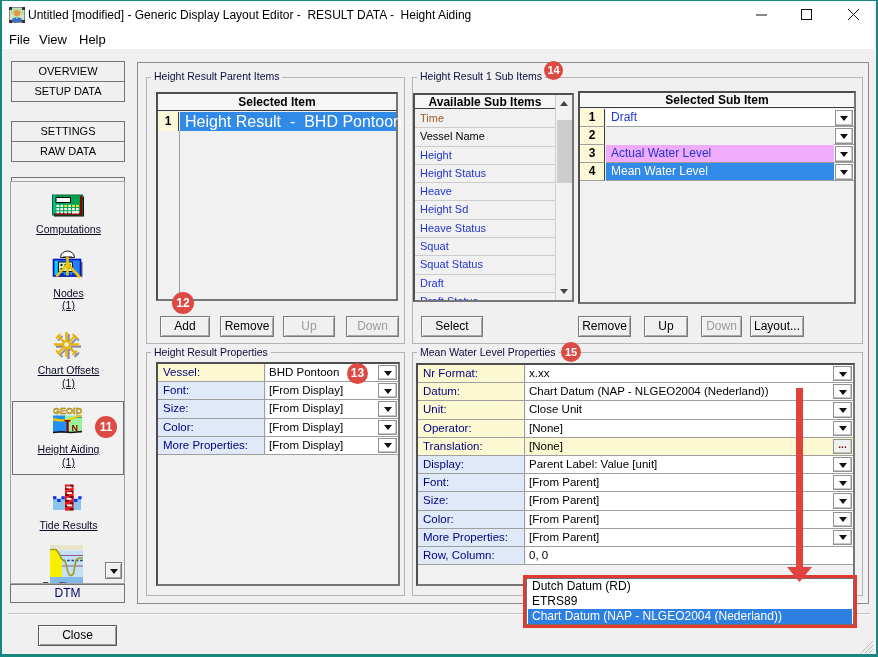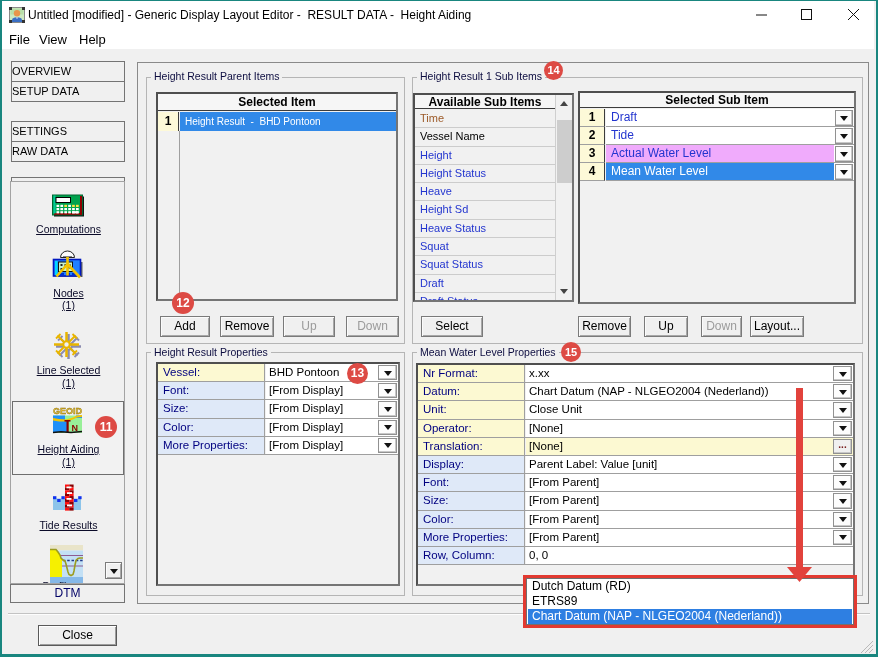--- a/index.html
+++ b/index.html
@@ -7,21 +7,21 @@
 body { font-family:"Liberation Sans", sans-serif; background:#f0f0f0; position:relative; }
 .abs { position:absolute; }
 #win { position:absolute; left:0; top:0; width:878px; height:657px; background:#f0f0f0; }
 .tealframe { position:absolute; background:#19867f; z-index:90; }
 #titlebar { position:absolute; left:0; top:0; width:874px; height:29px; background:#ffffff;padding-left:36px; }
 #title { position:absolute; left:28px; top:8px; font-size:12px; color:#000; white-space:pre; }
 #menubar { position:absolute; left:0; top:29px; width:874px; height:20px; background:#ffffff; }
 .menuitem { position:absolute; top:3px; font-size:13px; color:#000;text-align:right; }
 
 .navbtn { position:absolute; left:11px; width:114px; height:21px; background:#f0f0f0;
-  border:1px solid #747474; font-size:11px; color:#000; text-align:left; line-height:19px; }
+  border:1px solid #747474; font-size:11px; color:#000; text-align:center; line-height:19px; }
 #iconpanel { position:absolute; left:10px; top:181px; width:115px; height:403px;
   border:1px solid #a3a3a3; background:#f0f0f0; overflow:hidden; }
 .iconlabel { position:absolute; width:115px; left:0; text-align:center; font-size:10.5px; color:#0a0a28;text-decoration:underline; }
 
 #selbox { position:absolute; left:1px; top:219px; width:112px; height:74px;
   border:1px solid #6e6e6e; background:#f2f2f2; }
 #dtmbtn { position:absolute; left:10px; top:584px; width:115px; height:19px; background:#f0f0f0;
   border:1px solid #747474; font-size:12px; color:#000066; text-align:center; line-height:17px; }
 #closebtn { position:absolute; left:38px; top:625px; width:79px; height:21px; background:#f0f0f0;
   border:1px solid #5a5a5a; box-shadow:inset 1px 1px 0 #ffffff, inset -1px -1px 0 #9d9d9d;
@@ -161,21 +161,21 @@
         <line x1="13.5" y1="1" x2="13.5" y2="26" stroke="#e8b500" stroke-width="2.5"></line>
         <line x1="1" y1="13.5" x2="26" y2="13.5" stroke="#e8b500" stroke-width="2.5"></line>
         <line x1="4.5" y1="4.5" x2="22.5" y2="22.5" stroke="#e8b500" stroke-width="2"></line>
         <line x1="4.5" y1="22.5" x2="22.5" y2="4.5" stroke="#e8b500" stroke-width="2"></line>
         <circle cx="13.5" cy="13.5" r="3.2" fill="#f0f0f0" stroke="#e8b500" stroke-width="2"></circle>
         <line x1="3" y1="7.5" x2="7.5" y2="3" stroke="#e8b500" stroke-width="1.8"></line>
         <line x1="19.5" y1="3" x2="24" y2="7.5" stroke="#e8b500" stroke-width="1.8"></line>
         <line x1="3" y1="19.5" x2="7.5" y2="24" stroke="#e8b500" stroke-width="1.8"></line>
         <line x1="19.5" y1="24" x2="24" y2="19.5" stroke="#e8b500" stroke-width="1.8"></line>
       </svg>
-    <div class="iconlabel" style="top:182px">Line Selected</div>
+    <div class="iconlabel" style="top:182px">Chart Offsets</div>
     <div class="iconlabel" style="top:195px">(1)</div>
 
     <div id="selbox"></div>
     <svg class="abs" style="left:40px;top:224px" width="33" height="30">
         <text x="16.5" y="8" text-anchor="middle" font-size="9" font-weight="bold" fill="#e8c430" stroke="#8a6c10" stroke-width="0.4" font-family="Liberation Sans,sans-serif">GEOID</text>
         <rect x="2" y="9.5" width="29" height="17.5" fill="#98f098"></rect>
         <rect x="2" y="9.5" width="12" height="5" fill="#2090f8"></rect>
         <path d="M2,14 L17,15 L17,26 L2,26 Z" fill="#2090f8"></path>
         <path d="M25,9.5 L31,9.5 L31,12 L25,12 Z" fill="#2090f8"></path>
         <path d="M2,12 L8,13 L15,13.5 L22,11.5 L26,9.5 L31,9 L31,11 L26,11.5 L22,13.5 L15,15.5 L8,15.5 L2,14.5 Z" fill="#f5c400"></path>
@@ -242,21 +242,21 @@
   <div id="separator"></div>
   <div id="closebtn">Close</div>
 
   <div id="mainpanel"></div>
 
   <div class="group" style="left:146px;top:77px;width:259px;height:267px"></div>
   <div class="grouplabel" style="left:151px;top:70px">Height Result Parent Items</div>
   <div class="sunken" style="left:156px;top:92px;width:242px;height:209px">
     <div class="thead" style="position:absolute;left:0;top:0;width:238px;height:17px;font-size:12px;line-height:17px">Selected Item</div>
     <div style="position:absolute;left:0;top:18px;width:21px;height:19px;background:#fdf9d8;border-right:1px solid #3c3c3c;font-weight:bold;font-size:12px;text-align:center;line-height:19px">1</div>
-    <div style="position:absolute;left:22px;top:18px;width:216px;height:19px;background:#3189e8;color:#fff;font-size:10px;line-height:19px;padding-left:5px;white-space:pre">Height Result  -  BHD Pontoon</div>
+    <div style="position:absolute;left:22px;top:18px;width:216px;height:19px;background:#3189e8;color:#fff;font-size:16px;line-height:19px;padding-left:5px;white-space:pre">Height Result  -  BHD Pontoon</div>
     <div style="position:absolute;left:21px;top:37px;width:1px;height:168px;background:#9f9f9f"></div>
   </div>
   <div class="badge" style="left:172px;top:292px;width:22px;height:22px;font-size:12px;line-height:22px">12</div>
   <div class="btn" style="left:160px;top:316px;width:50px;height:21px;line-height:19px">Add</div>
   <div class="btn" style="left:220px;top:316px;width:54px;height:21px;line-height:19px">Remove</div>
   <div class="btn disabled" style="left:283px;top:316px;width:52px;height:21px;line-height:19px">Up</div>
   <div class="btn disabled" style="left:346px;top:316px;width:53px;height:21px;line-height:19px">Down</div>
 
   <div class="group" style="left:146px;top:352px;width:259px;height:244px"></div>
   <div class="grouplabel" style="left:151px;top:346px">Height Result Properties</div>
@@ -331,21 +331,20 @@
   <div class="sunken" id="tableC" style="left:578px;top:91px;width:278px;height:213px">
     <div class="thead" style="position:absolute;left:0;top:0;width:274px;height:15px;font-size:12px;line-height:15px">Selected Sub Item</div>
   <div style="position:absolute;left:0;top:16px;width:25px;height:18px;background:#fdf9d8;border-right:1px solid #3c3c3c;border-bottom:1px solid #9f9f9f;font-weight:bold;font-size:12px;text-align:center;line-height:17px">1</div>
       <div style="position:absolute;left:26px;top:16px;width:228px;height:18px;border-bottom:1px solid #9f9f9f;padding-left:5px;font-size:12px;line-height:17px;background:#fff;color:#2335cf">Draft</div>
       <div style="position:absolute;left:254px;top:16px;width:20px;height:18px;background:#fff;border-bottom:1px solid #9f9f9f">
         <div class="ddbtn" style="left:1px;width:18px;height:16px">
           <span class="tri"></span>
         </div>
       </div>
       <div style="position:absolute;left:0;top:34px;width:25px;height:18px;background:#fdf9d8;border-right:1px solid #3c3c3c;border-bottom:1px solid #9f9f9f;font-weight:bold;font-size:12px;text-align:center;line-height:17px">2</div>
-      <div style="position:absolute;left:26px;top:34px;width:228px;height:18px;border-bottom:1px solid #9f9f9f;padding-left:5px;font-size:12px;line-height:17px;background:#fff;color:#2335cf">Tide</div>
       <div style="position:absolute;left:254px;top:34px;width:20px;height:18px;background:#fff;border-bottom:1px solid #9f9f9f">
         <div class="ddbtn" style="left:1px;width:18px;height:16px">
           <span class="tri"></span>
         </div>
       </div>
       <div style="position:absolute;left:0;top:52px;width:25px;height:18px;background:#fdf9d8;border-right:1px solid #3c3c3c;border-bottom:1px solid #9f9f9f;font-weight:bold;font-size:12px;text-align:center;line-height:17px">3</div>
       <div style="position:absolute;left:26px;top:52px;width:228px;height:18px;border-bottom:1px solid #9f9f9f;padding-left:5px;font-size:12px;line-height:17px;background:#f0abfc;color:#2335cf">Actual Water Level</div>
       <div style="position:absolute;left:254px;top:52px;width:20px;height:18px;background:#fff;border-bottom:1px solid #9f9f9f">
         <div class="ddbtn" style="left:1px;width:18px;height:16px">
           <span class="tri"></span>

